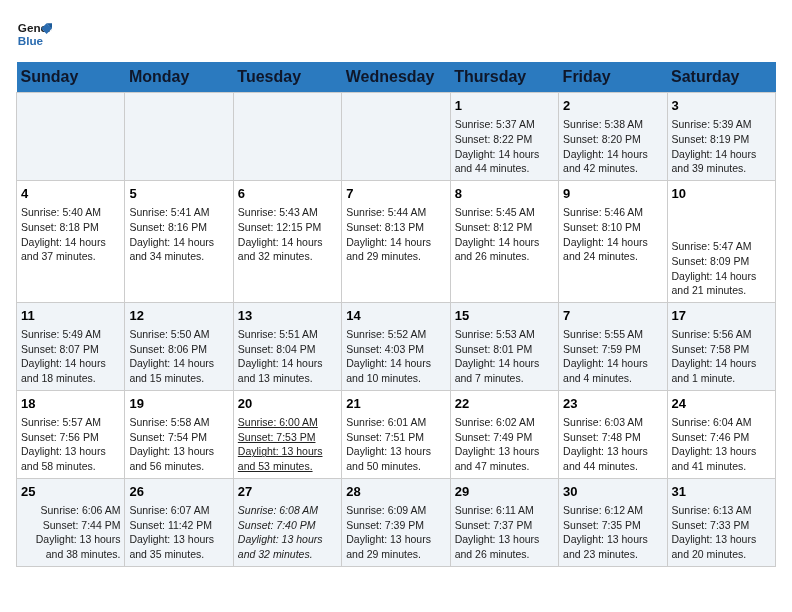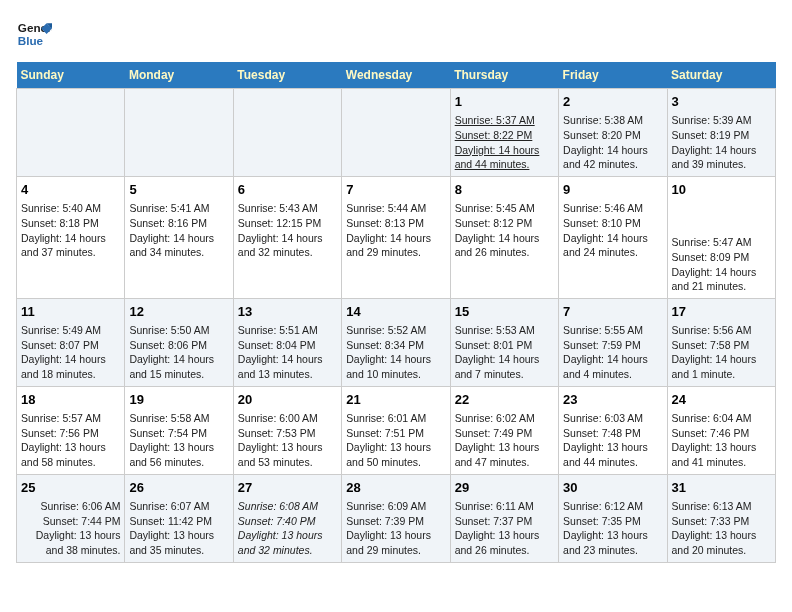--- a/index.html
+++ b/index.html
@@ -37,24 +37,24 @@
       font-size: 16px;
       color: #333;
     }
     table {
       width: 100%;
       border-collapse: collapse;
       font-size: 11px;
     }
     thead tr th {
       background-color: #2b7abf;
-      color: #fef9c3;
+      color: #0f172a;
       padding: 6px 4px;
       text-align: left;
-      font-size: 12px;
+      font-size: 16px;
       font-weight: bold;
     }
     tbody tr td {
       vertical-align: top;
       padding: 4px 4px;
       border: 1px solid #ccc;
       min-height: 70px;
       width: 108px;
       line-height: 1.4;
     }
@@ -113,21 +113,21 @@
       </tr>
   </thead>
   <tbody id="calendar-body">
   <tr>
         <td class="empty"></td>
         <td class="empty"></td>
         <td class="empty"></td>
         <td class="empty"></td>
         <td>
           <span class="day-num">1</span>
-          <div class="day-info" style="white-space: pre-line; text-decoration: underline;">Sunrise: 5:37 AM
+          <div class="day-info" style="white-space: pre-line;">Sunrise: 5:37 AM
 Sunset: 8:22 PM
 Daylight: 14 hours and 44 minutes.</div>
         </td>
         <td>
           <span class="day-num">2</span>
           <div class="day-info" style="white-space: pre-line;">Sunrise: 5:38 AM
 Sunset: 8:20 PM
 Daylight: 14 hours and 42 minutes.</div>
         </td>
         <td>
@@ -196,21 +196,21 @@
         </td>
         <td>
           <span class="day-num">13</span>
           <div class="day-info" style="white-space: pre-line;">Sunrise: 5:51 AM
 Sunset: 8:04 PM
 Daylight: 14 hours and 13 minutes.</div>
         </td>
         <td>
           <span class="day-num">14</span>
           <div class="day-info" style="white-space: pre-line;">Sunrise: 5:52 AM
-Sunset: 8:34 PM
+Sunset: 4:03 PM
 Daylight: 14 hours and 10 minutes.</div>
         </td>
         <td>
           <span class="day-num">15</span>
           <div class="day-info" style="white-space: pre-line;">Sunrise: 5:53 AM
 Sunset: 8:01 PM
 Daylight: 14 hours and 7 minutes.</div>
         </td>
         <td>
           <span class="day-num">7</span>
@@ -233,21 +233,21 @@
 Daylight: 13 hours and 58 minutes.</div>
         </td>
         <td>
           <span class="day-num">19</span>
           <div class="day-info" style="white-space: pre-line;">Sunrise: 5:58 AM
 Sunset: 7:54 PM
 Daylight: 13 hours and 56 minutes.</div>
         </td>
         <td>
           <span class="day-num">20</span>
-          <div class="day-info" style="white-space: pre-line;">Sunrise: 6:00 AM
+          <div class="day-info" style="white-space: pre-line; text-decoration: underline;">Sunrise: 6:00 AM
 Sunset: 7:53 PM
 Daylight: 13 hours and 53 minutes.</div>
         </td>
         <td>
           <span class="day-num">21</span>
           <div class="day-info" style="white-space: pre-line;">Sunrise: 6:01 AM
 Sunset: 7:51 PM
 Daylight: 13 hours and 50 minutes.</div>
         </td>
         <td>

